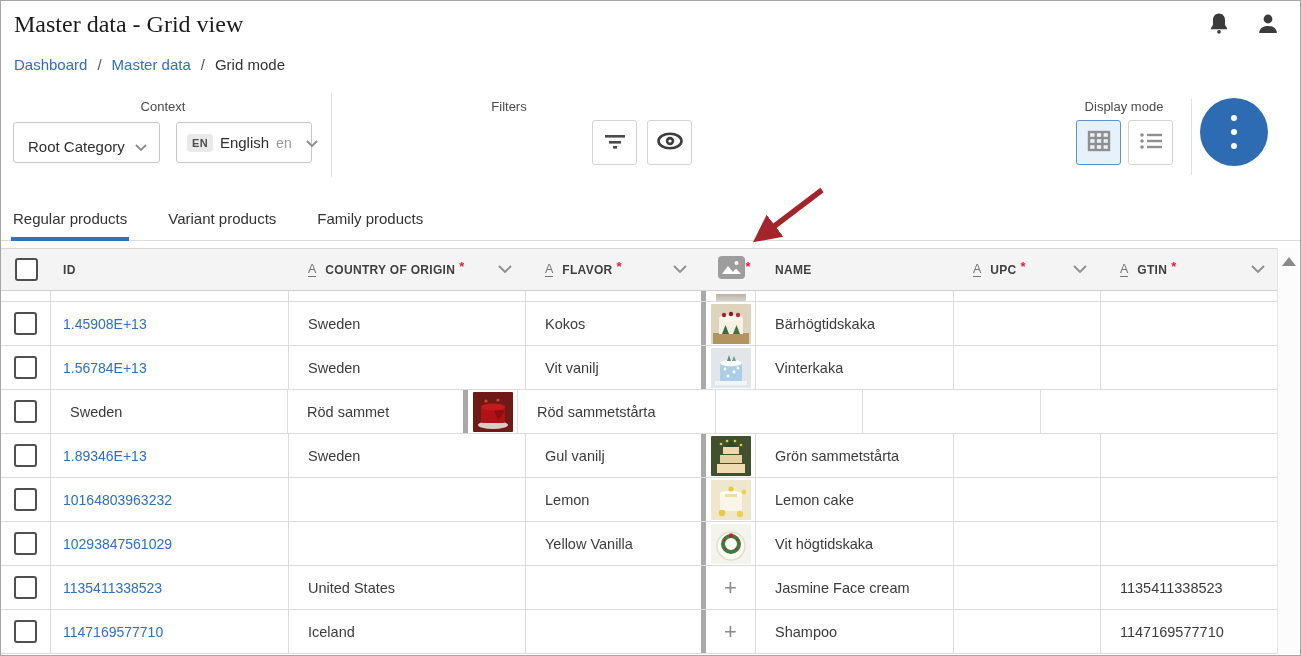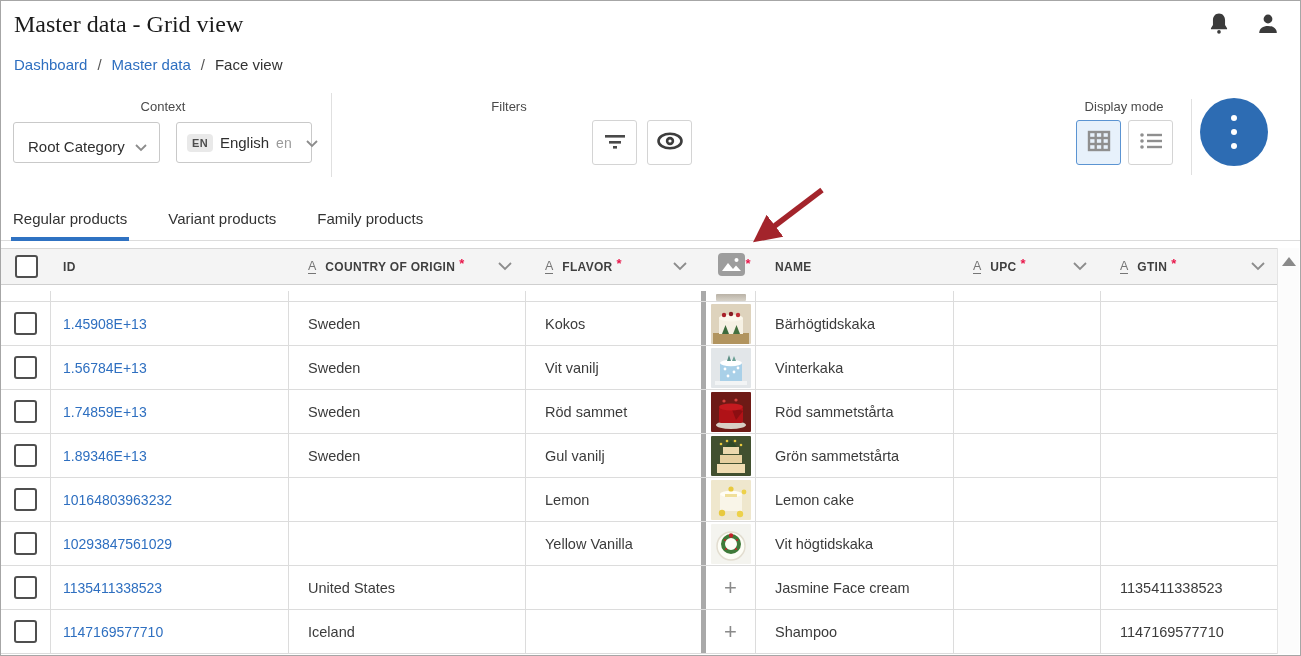--- a/index.html
+++ b/index.html
@@ -52,21 +52,21 @@
   .fab .dot{width:6px;height:6px;border-radius:50%;background:#fff}
 
   
   .tabs{position:absolute;left:0;top:195px;width:100%;height:45px;border-bottom:1px solid #dcdcdc;
         display:flex;align-items:center;padding-left:10px}
   .tab{position:relative;height:100%;display:flex;align-items:center;font-size:15px;color:#333;
         cursor:pointer;padding:0 2px;margin-right:37px}
   .tab.active::after{content:"";position:absolute;left:0;right:0;bottom:-1px;height:4px;background:var(--accent)}
 
   
-  .thead{position:absolute;left:0;top:247px;width:1278px;height:37px;display:flex;background:#f4f4f4;
+  .thead{position:absolute;left:0;top:247px;width:1278px;height:43px;display:flex;background:#f4f4f4;
          border-top:1px solid #d6d6d6;border-bottom:1px solid #cfcfcf;align-items:center}
   .tbody{position:absolute;left:0;top:290px;width:1278px}
   .trow{display:flex;height:44px;border-bottom:1px solid var(--border);background:#fff}
   .trow.partial{height:11px}
   .c-check{width:50px;display:flex;align-items:center;justify-content:center;border-right:1px solid var(--border)}
   .c-id{width:238px;display:flex;align-items:center;padding-left:12px;border-right:1px solid var(--border)}
   .c-country{width:237px}
   .c-flavor{width:175px;border-right:none!important}
   .c-strip{width:5px;background:#a9a9a9}
   .c-img{width:50px;display:flex;align-items:center;justify-content:center;border-right:1px solid var(--border)}
@@ -117,21 +117,21 @@
           <circle cx="12" cy="7" r="4.4"></circle>
           <path d="M3.2 21c0-4.6 3.9-7.1 8.8-7.1s8.8 2.5 8.8 7.1z"></path>
         </svg>
     </span>
   </div>
   <div class="breadcrumb">
     <a class="crumb-link">Dashboard</a>
     <span class="crumb-sep">/</span>
     <a class="crumb-link">Master data</a>
     <span class="crumb-sep">/</span>
-    <span class="crumb-current">Face view</span>
+    <span class="crumb-current">Grid mode</span>
   </div>
 
   <div class="group-label lbl-context">Context</div>
   <div class="select sel-category">
     <span>Root Category</span>
     <span class="spacer"></span>
     <span><svg width="12" height="8" viewBox="0 0 12 8" fill="none">
           <path d="M1 1l5 5 5-5" stroke="#8c8c8c" stroke-width="1.8"></path>
         </svg></span>
   </div>
@@ -341,23 +341,20 @@
       </div>
       <div class="c-name cell">Vinterkaka</div>
       <div class="c-upc cell"></div>
       <div class="c-gtin cell"></div>
     </div>
 
     <div class="trow">
       <div class="c-check">
           <span class="cb"></span>
         </div>
-      <div class="c-id">
-          <a class="id-link">1.74859E+13</a>
-        </div>
       <div class="c-country cell">Sweden</div>
       <div class="c-flavor cell">Röd sammet</div>
       <div class="c-strip"></div>
       <div class="c-img">
         <svg class="thumb" viewBox="0 0 40 40">
             <rect width="40" height="40" fill="#6e1a16"></rect>
             <ellipse cx="20" cy="33" rx="15" ry="4" fill="#d8cfc4"></ellipse>
             <rect x="8" y="15" width="24" height="16" rx="2" fill="#b01217"></rect>
             <path d="M20 15l12 4-7 9-5-13z" fill="#8c0e12"></path>
             <ellipse cx="20" cy="15" rx="12" ry="3.4" fill="#c41a1f"></ellipse>

